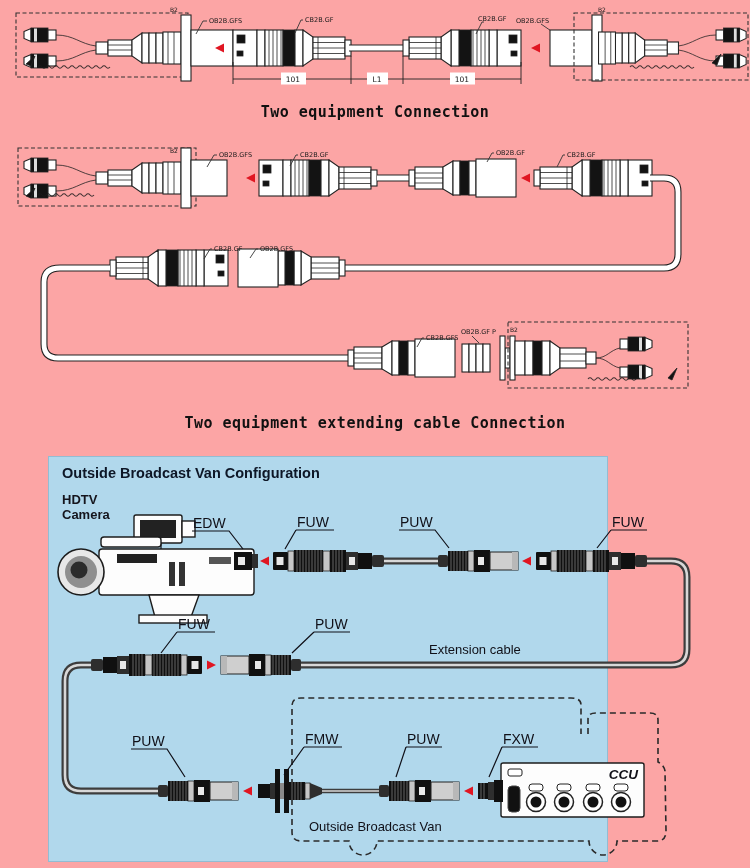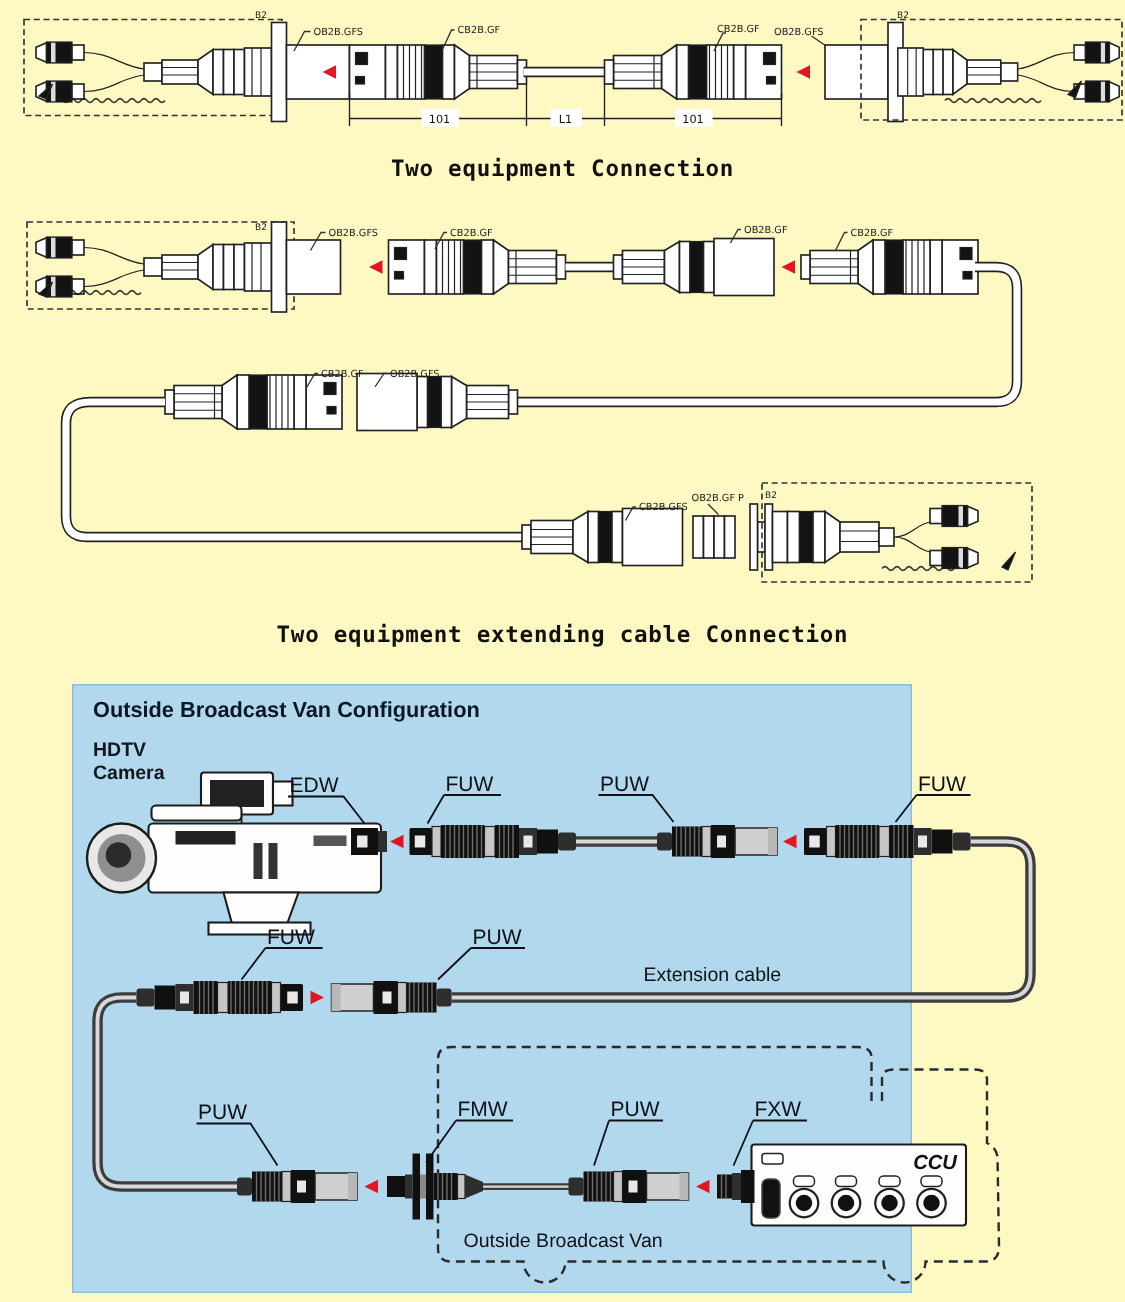--- a/index.html
+++ b/index.html
@@ -1,16 +1,16 @@
 <!DOCTYPE html>
 <html><head>
 <meta charset="utf-8">
 <style>
   html,body{margin:0;padding:0;background:#fff;}
-  .page{position:relative;width:750px;height:868px;background:#fef9c3;overflow:hidden;
+  .page{position:relative;width:750px;height:868px;background:#fca5a5;overflow:hidden;
         font-family:"DejaVu Sans",sans-serif;}
   svg{position:absolute;left:0;top:0;}
   
   .o{fill:#fff;stroke:#222;stroke-width:1.1;}
   .k{fill:#131313;stroke:#222;stroke-width:.8;}
   .ln{stroke:#222;stroke-width:.8;fill:none;}
   .cbl1{stroke:#222;stroke-width:7;fill:none;}
   .cbl2{stroke:#fff;stroke-width:4.8;fill:none;}
   .dash{fill:none;stroke:#333;stroke-width:1.1;stroke-dasharray:4 2.5;}
   .red{fill:#e01622;stroke:none;}

